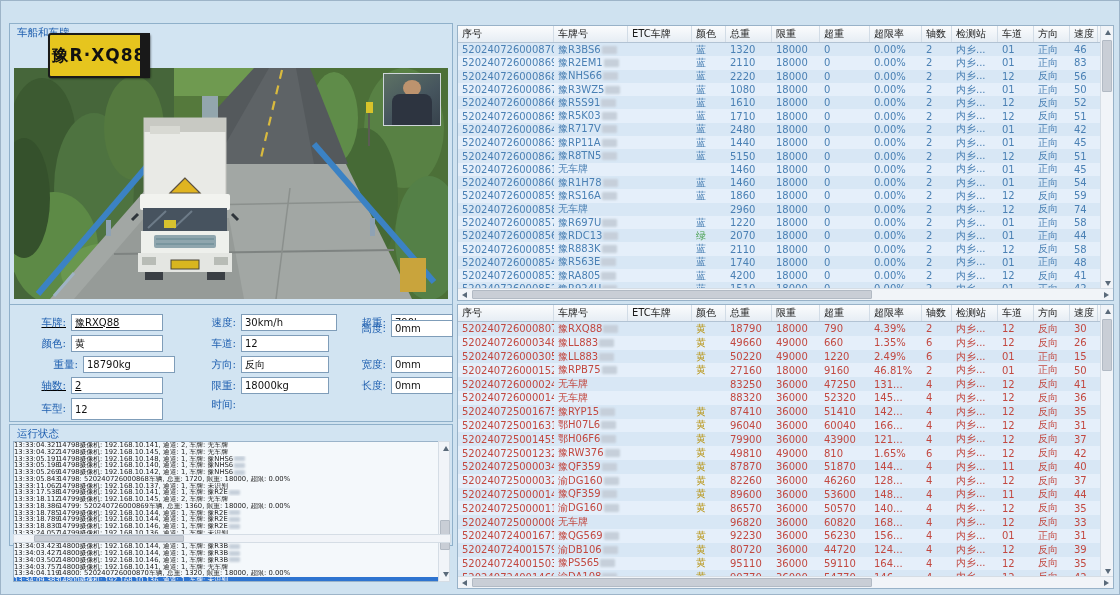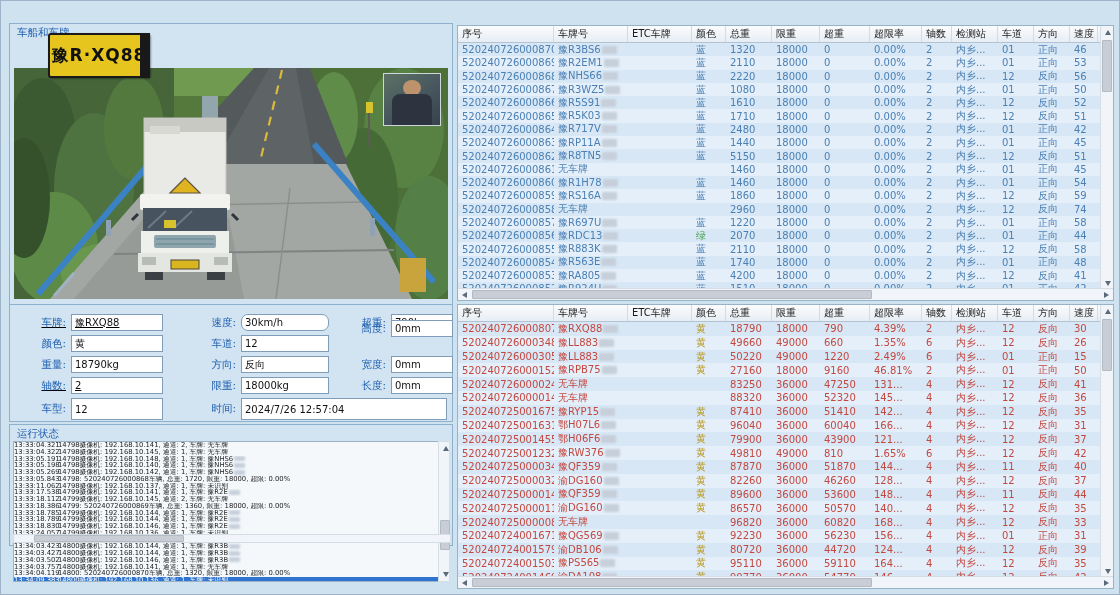--- a/index.html
+++ b/index.html
@@ -179,51 +179,50 @@
 
   <div class="panel" id="p-form">
       <div class="frow" style="left: 12px; top: 9px; text-decoration: underline;">
         <span class="flabel">车牌:</span>
         <input class="finput" readonly="" value="豫RXQ88" style="width: 92px; height: 17px;">
       </div>
       <div class="frow" style="left: 12px; top: 30px;">
         <span class="flabel">颜色:</span>
         <input class="finput" readonly="" value="黄" style="width: 92px; height: 17px;">
       </div>
-      <div class="frow" style="left: 12px; top: 51px;">
+      <div class="frow" style="left: 24px; top: 51px;">
         <span class="flabel">重量:</span>
         <input class="finput" readonly="" value="18790kg" style="width: 92px; height: 17px;">
       </div>
       <div class="frow" style="left: 12px; top: 72px; text-decoration: underline;">
         <span class="flabel">轴数:</span>
         <input class="finput" readonly="" value="2" style="width: 92px; height: 17px;">
       </div>
       <div class="frow" style="left: 12px; top: 93px;">
         <span class="flabel">车型:</span>
         <input class="finput" readonly="" value="12" style="width: 92px; height: 22px;">
       </div>
       <div class="frow" style="left: 182px; top: 9px;">
         <span class="flabel">速度:</span>
-        <input class="finput" readonly="" value="30km/h" style="width: 88px; height: 17px; border-radius: 7px;">
+        <input class="finput" readonly="" value="30km/h" style="width: 96px; height: 17px;">
       </div>
       <div class="frow" style="left: 182px; top: 30px; justify-content: flex-end;">
         <span class="flabel">车道:</span>
         <input class="finput" readonly="" value="12" style="width: 88px; height: 17px;">
       </div>
       <div class="frow" style="left: 182px; top: 51px;">
         <span class="flabel">方向:</span>
         <input class="finput" readonly="" value="反向" style="width: 88px; height: 17px;">
       </div>
       <div class="frow" style="left: 182px; top: 72px;">
         <span class="flabel">限重:</span>
         <input class="finput" readonly="" value="18000kg" style="width: 88px; height: 17px;">
       </div>
       <div class="frow" style="left: 182px; top: 93px;">
         <span class="flabel">时间:</span>
-        <input class="finput" readonly="" value="2024/7/26 12:57:04" style="width: 206px; height: 22px;">
       </div>
       <div class="frow" style="left: 332px; top: 9px;">
         <span class="flabel">超重:</span>
         <input class="finput" readonly="" value="790kg" style="width: 62px; height: 17px;">
       </div>
       <div class="frow" style="left: 332px; top: 15px;">
         <span class="flabel">高度:</span>
         <input class="finput" readonly="" value="0mm" style="width: 62px; height: 17px;">
       </div>
       <div class="frow" style="left: 332px; top: 51px;">
@@ -313,21 +312,21 @@
           <span class="cell c2"></span>
           <span class="cell c3 c-blue">蓝</span>
           <span class="cell c4">2110</span>
           <span class="cell c5">18000</span>
           <span class="cell c6">0</span>
           <span class="cell c7">0.00%</span>
           <span class="cell c8">2</span>
           <span class="cell c9">内乡...</span>
           <span class="cell c10">01</span>
           <span class="cell c11">正向</span>
-          <span class="cell c12">53</span>
+          <span class="cell c12">83</span>
         </div>
         <div class="trow">
           <span class="cell c0">520240726000868</span>
           <span class="cell c1">豫NHS66<span class="redact"></span></span>
           <span class="cell c2"></span>
           <span class="cell c3 c-blue">蓝</span>
           <span class="cell c4">2220</span>
           <span class="cell c5">18000</span>
           <span class="cell c6">0</span>
           <span class="cell c7">0.00%</span>

